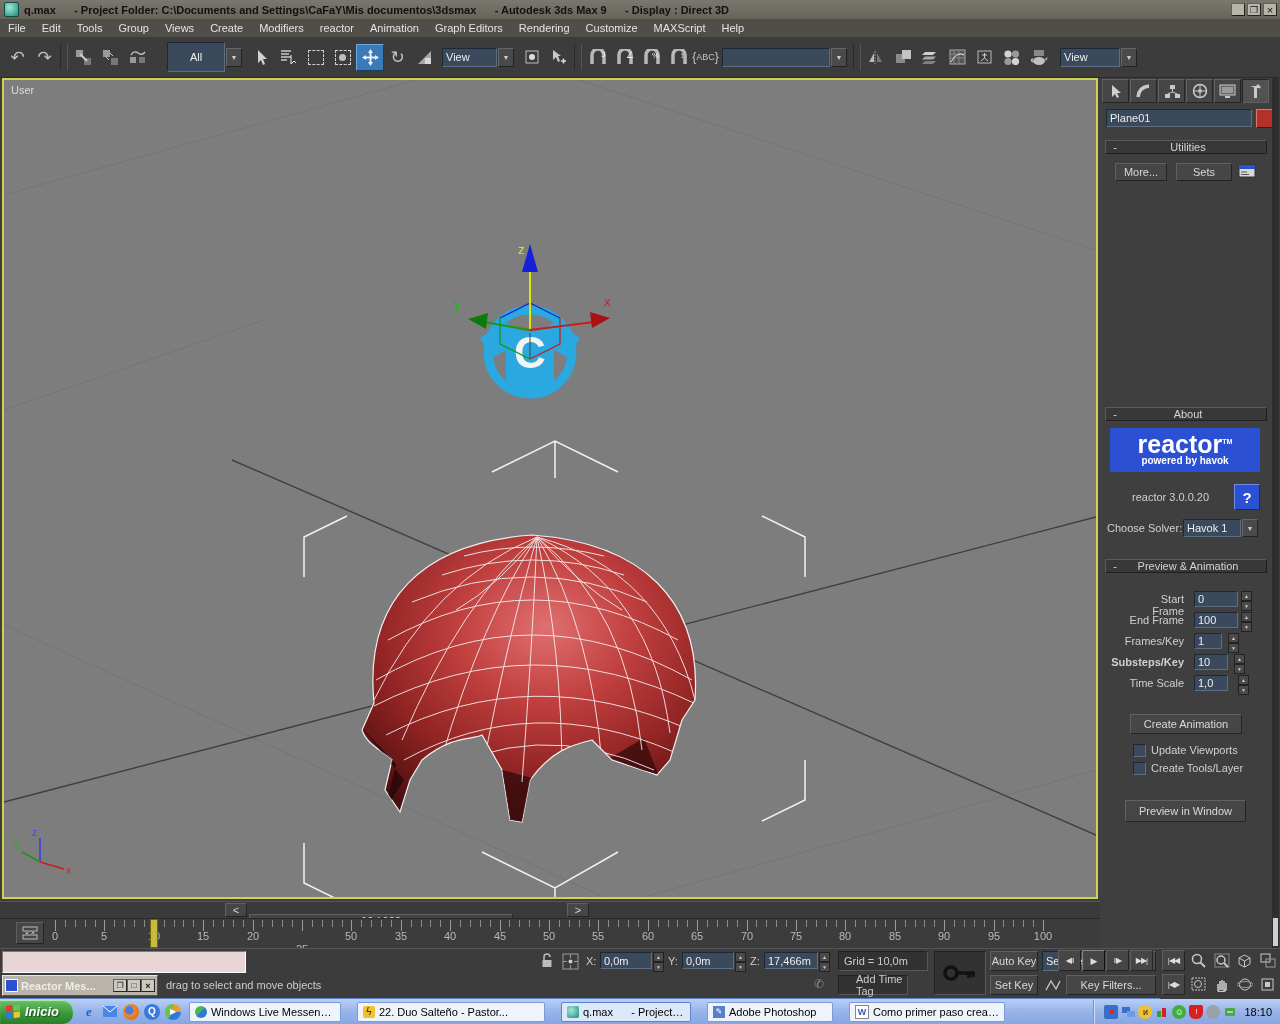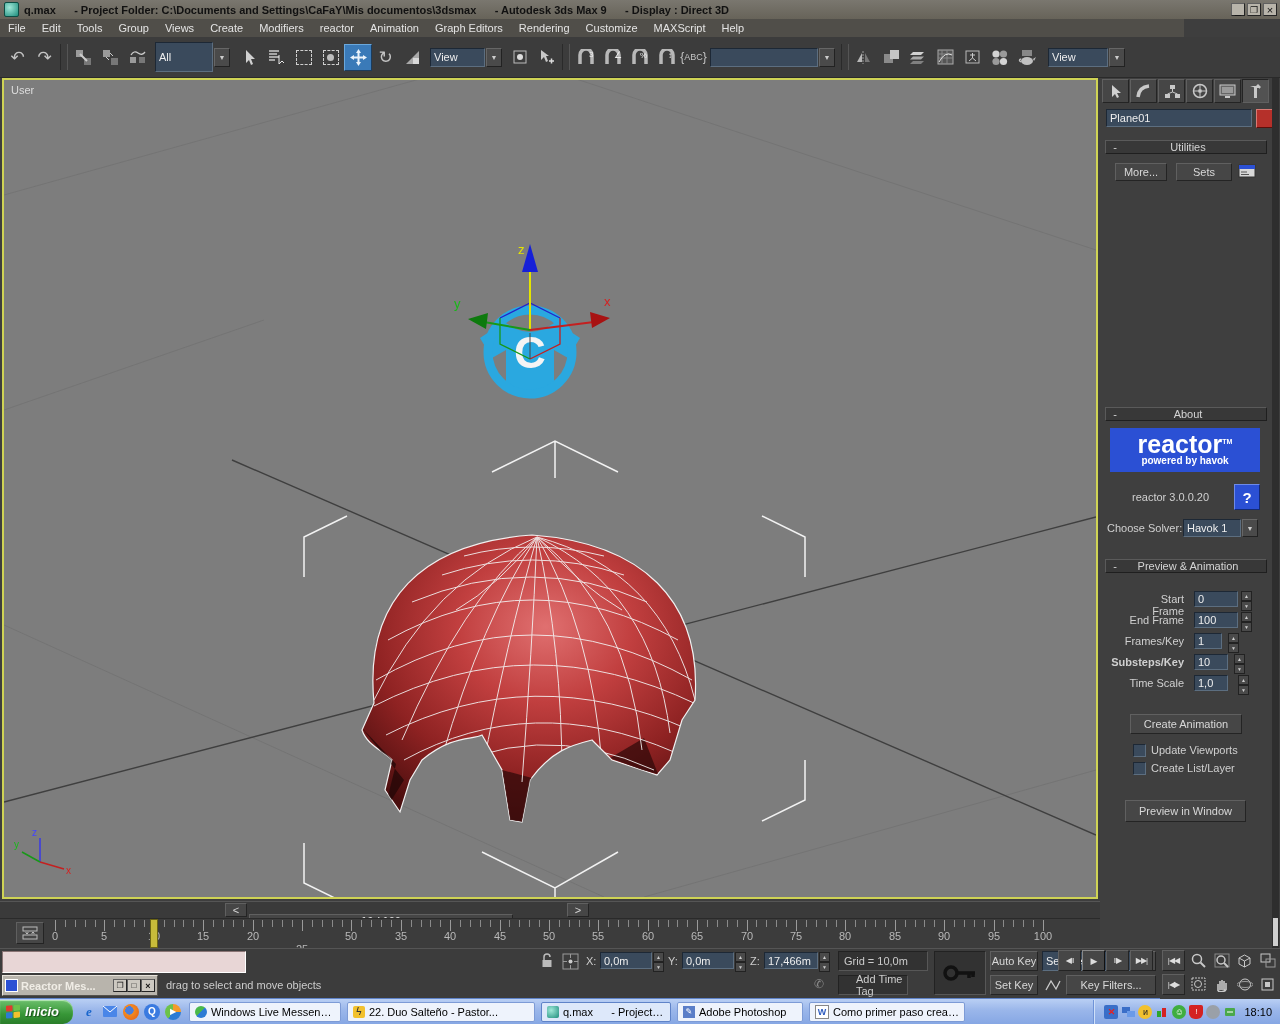--- a/index.html
+++ b/index.html
@@ -46,21 +46,21 @@
 
   <div class="abs" style="left:0;top:0;width:1280px;height:19px;background:linear-gradient(#7a776f,#676359);display:flex;align-items:center;">
     <span style="width:13px;height:13px;margin:0 5px 0 4px;background:radial-gradient(circle at 35% 35%,#9fe8d8,#1d8d7c);border:1px solid #0d4d44;border-radius:2px;"></span>
     <span class="ws" style="color:#111;font-weight:bold;font-size:11px;">q.max      - Project Folder: C:\Documents and Settings\CaFaY\Mis documentos\3dsmax      - Autodesk 3ds Max 9      - Display : Direct 3D</span>
     <span style="flex:1"></span>
     <span class="btn3d" style="width:14px;height:13px;margin-right:2px;color:#111;background:#b8b4aa;">_</span>
     <span class="btn3d" style="width:14px;height:13px;margin-right:2px;color:#111;background:#b8b4aa;font-size:9px;">❐</span>
     <span class="btn3d" style="width:14px;height:13px;margin-right:3px;color:#111;background:#b8b4aa;">×</span>
   </div>
 
-  <div class="abs" style="left:0;top:19px;width:1184px;height:18px;background:#504e49;display:flex;align-items:center;border-bottom:1px solid #2c2c2c;">
+  <div class="abs" style="left:0;top:19px;width:1280px;height:18px;background:#504e49;display:flex;align-items:center;border-bottom:1px solid #2c2c2c;">
     <span class="menuitem">File</span>
     <span class="menuitem">Edit</span>
     <span class="menuitem">Tools</span>
     <span class="menuitem">Group</span>
     <span class="menuitem">Views</span>
     <span class="menuitem">Create</span>
     <span class="menuitem">Modifiers</span>
     <span class="menuitem">reactor</span>
     <span class="menuitem">Animation</span>
     <span class="menuitem">Graph Editors</span>
@@ -88,21 +88,21 @@
           <path d="M4,8 L7,11 M8,4 L11,7" stroke="#ccc" stroke-width="1"></path>
         </svg>
       </span>
     <span class="tb">
       <svg width="18" height="17">
           <rect x="1" y="8" width="6" height="6" fill="#9a9a9a"></rect>
           <rect x="10" y="8" width="6" height="6" fill="#777"></rect>
           <path d="M2,6 Q5,1 9,4 T16,3" stroke="#ccc" stroke-width="1.3" fill="none"></path>
         </svg>
       </span>
-    <span class="field" style="width:58px;height:30px;margin:0 1px 0 4px;">
+    <span class="field" style="width:58px;height:30px;margin:0 1px 0 16px;justify-content:center;">
       <span>All</span>
       </span>
     <span class="droparrow" style="width:16px;height:19px;margin-right:6px;">▼</span>
     <span class="tb">
       <svg width="14" height="17">
           <path d="M3,1 L3,14 L6,11 L8,16 L10,15 L8,10 L12,10 Z" fill="#d0d0d0"></path>
         </svg>
       </span>
     <span class="tb">
       <svg width="17" height="16">
@@ -452,21 +452,21 @@
         <i>▲</i>
         <i>▼</i>
       </div>
 
     <div class="btn3d abs" style="left:30px;top:636px;width:112px;height:20px;">
       <span>Create Animation</span>
       </div>
     <span class="cb abs" style="left:33px;top:666px;"></span>
     <span class="abs" style="left:51px;top:666px;color:#d0d0d0;">Update Viewports</span>
     <span class="cb abs" style="left:33px;top:684px;"></span>
-    <span class="abs" style="left:51px;top:684px;color:#d0d0d0;">Create List/Layer</span>
+    <span class="abs" style="left:51px;top:684px;color:#d0d0d0;">Create Tools/Layer</span>
     <div class="btn3d abs" style="left:25px;top:722px;width:121px;height:22px;">
       <span>Preview in Window</span>
       </div>
 
     <div class="abs" style="left:172px;top:0;width:7px;height:870px;background:#2e2e2e;">
       <div style="position:absolute;left:1px;top:840px;width:5px;height:28px;background:#cfcfcf;"></div>
     </div>
   </div>
 
   <div class="abs" style="left:0;top:901px;width:1100px;height:16px;background:#3a3a3a;border-top:1px solid #555;">
@@ -624,21 +624,21 @@
       <span class="trayicon" style="width:16px;height:16px;">
           <svg width="14" height="11">
             <rect width="14" height="11" fill="#4a86e8" rx="1"></rect>
             <path d="M0,0 L7,6 L14,0" stroke="#fff" fill="none"></path>
           </svg>
         </span>
       <span class="trayicon" style="width:16px;height:16px;background:radial-gradient(circle at 40% 40%,#4a7edc 30%,#f08a24 32%,#e85a10);border-radius:50%;"></span>
       <span class="trayicon" style="width:16px;height:16px;background:#3a7ae0;border-radius:50%;color:#fff;font-size:10px;font-weight:bold;">Q</span>
       <span class="trayicon" style="width:16px;height:16px;background:conic-gradient(#f49a2a 0 25%,#2d7bd4 25% 60%,#6cc24a 60% 100%);border-radius:50%;color:#fff;font-size:8px;">▶</span>
     </div>
-    <div style="display:flex;align-items:center;gap:6px;flex:1;overflow:hidden;">
+    <div style="display:flex;align-items:center;gap:16px;flex:1;overflow:hidden;">
       <div class="taskbtn" style="width:152px;">
         <span style="width:12px;height:12px;border-radius:50%;background:linear-gradient(135deg,#4ab84a 50%,#2d7bd4 50%);flex:0 0 auto;"></span>
         <span style="overflow:hidden;text-overflow:ellipsis;">Windows Live Messenger</span>
         </div>
       <div class="taskbtn" style="width:188px;">
         <span style="width:12px;height:12px;background:#f2c12e;color:#333;font-size:10px;display:flex;align-items:center;justify-content:center;border-radius:2px;flex:0 0 auto;">ϟ</span>
         <span style="overflow:hidden;text-overflow:ellipsis;">22. Duo Salteño - Pastor...</span>
         </div>
       <div class="taskbtn ws" style="width:130px;background:#dde8fa;border-color:#5f83c8;">
         <span style="width:12px;height:12px;background:radial-gradient(circle at 35% 35%,#9fe8d8,#1d8d7c);border-radius:2px;flex:0 0 auto;"></span>

